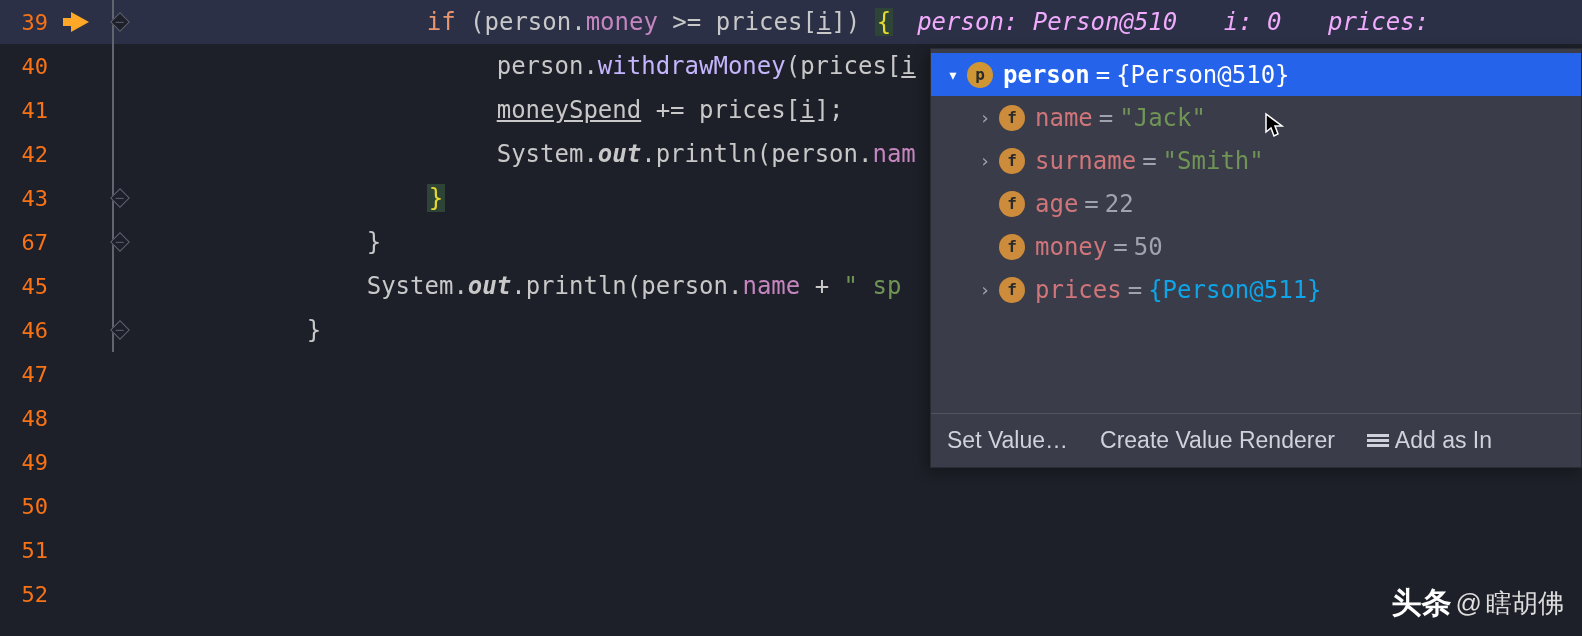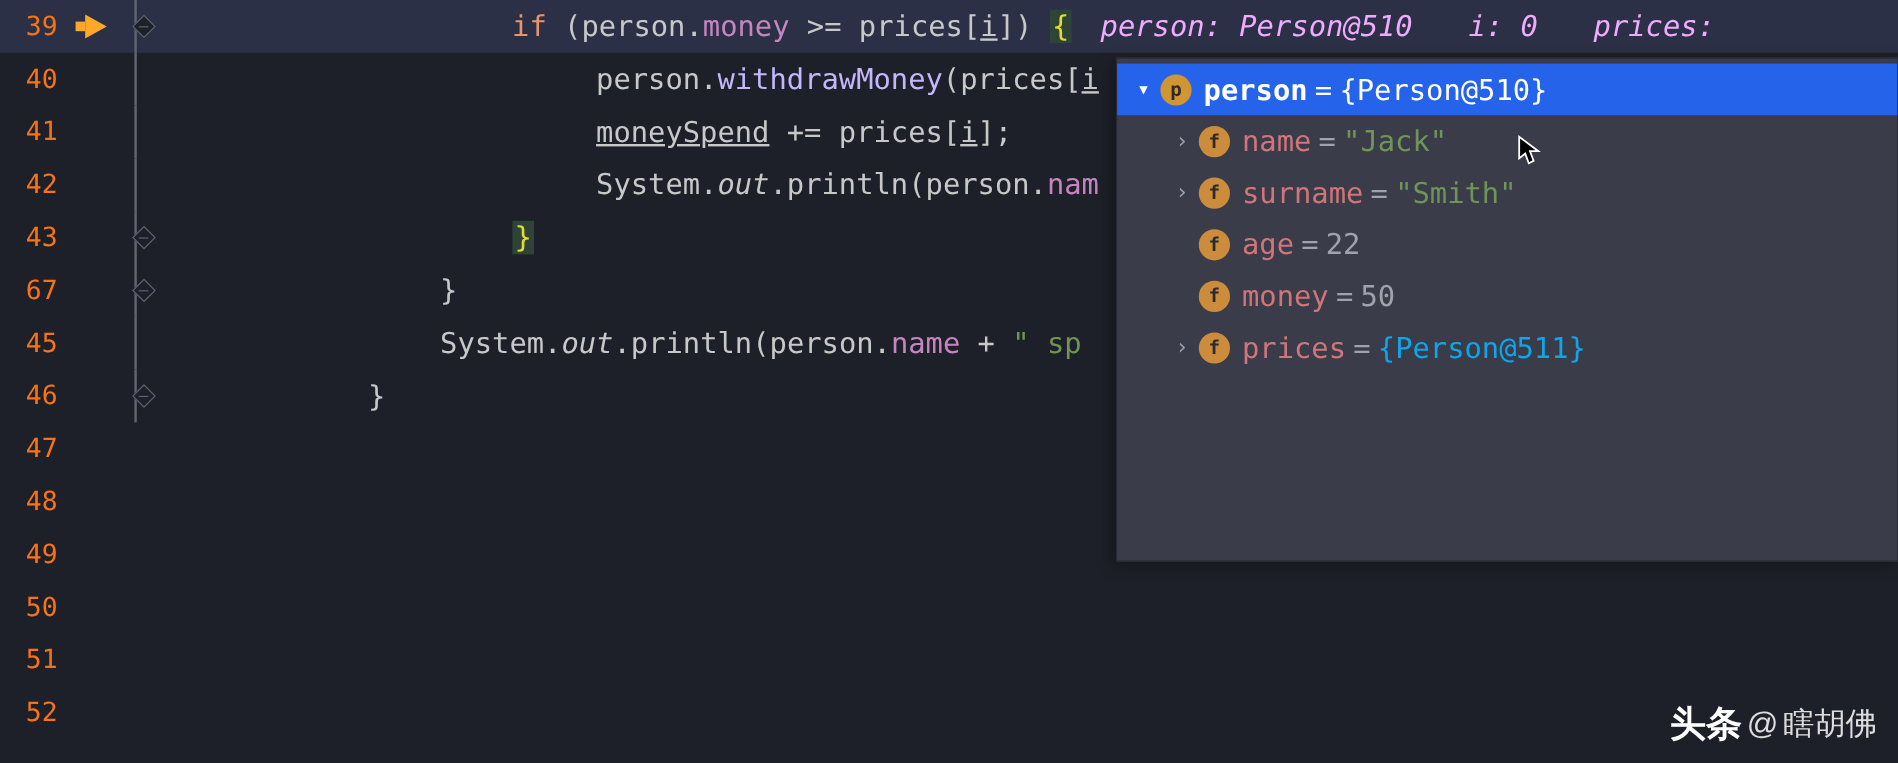--- a/index.html
+++ b/index.html
@@ -87,21 +87,21 @@
     white-space: pre;
     padding-left: 20px;
   }
   .kw { color: #e6956f; }
   .field { color: #c586c0; }
   .ident { color: #c8c8c8; }
   .call { color: #c4b5fd; }
   .paren { color: #c8c8c8; }
   .brace-hl { background: #2d4436; color: #e6d92f; padding: 0 2px;}
   .underline { text-decoration: underline; }
-  .static-ital { font-style: italic; color: #c8c8c8;}
+  .static-ital { font-style: italic; color: #c8c8c8; font-weight: bold;}
   .inlay {
     font-style: italic;
     color: #f0abfc;
     padding-left: 24px;
   }
   .inlay .sep { padding: 0 16px; }
 
   
   .popup {
     position: absolute;
@@ -366,20 +366,30 @@
       <span class="val-num">50</span>
     </div>
     <div class="popup-line" style="padding-left:40px">
       <span class="chev">›</span>
       <span class="badge f">f</span>
       <span class="var-name">prices</span>
       <span class="eq"> = </span>
       <span class="val-obj">{Person@511}</span>
     </div>
   </div>
+  <div class="popup-actions">
+    <div class="act">Set Value…</div>
+    <div class="act">Create Value Renderer</div>
+    <div class="act">
+      <span class="icon-settings">
+          <span></span>
+        </span>
+      <span>Add as In</span>
+    </div>
+  </div>
 </div>
 
 <div class="cursor">
   <svg viewBox="0 0 20 26">
       <path d="M2 2 L2 20 L7 16 L10 24 L14 22 L11 14 L18 14 Z" fill="#000" stroke="#fff" stroke-width="1.5"></path>
     </svg>
 </div>
 
 <div class="watermark">
   <span>头条</span>

